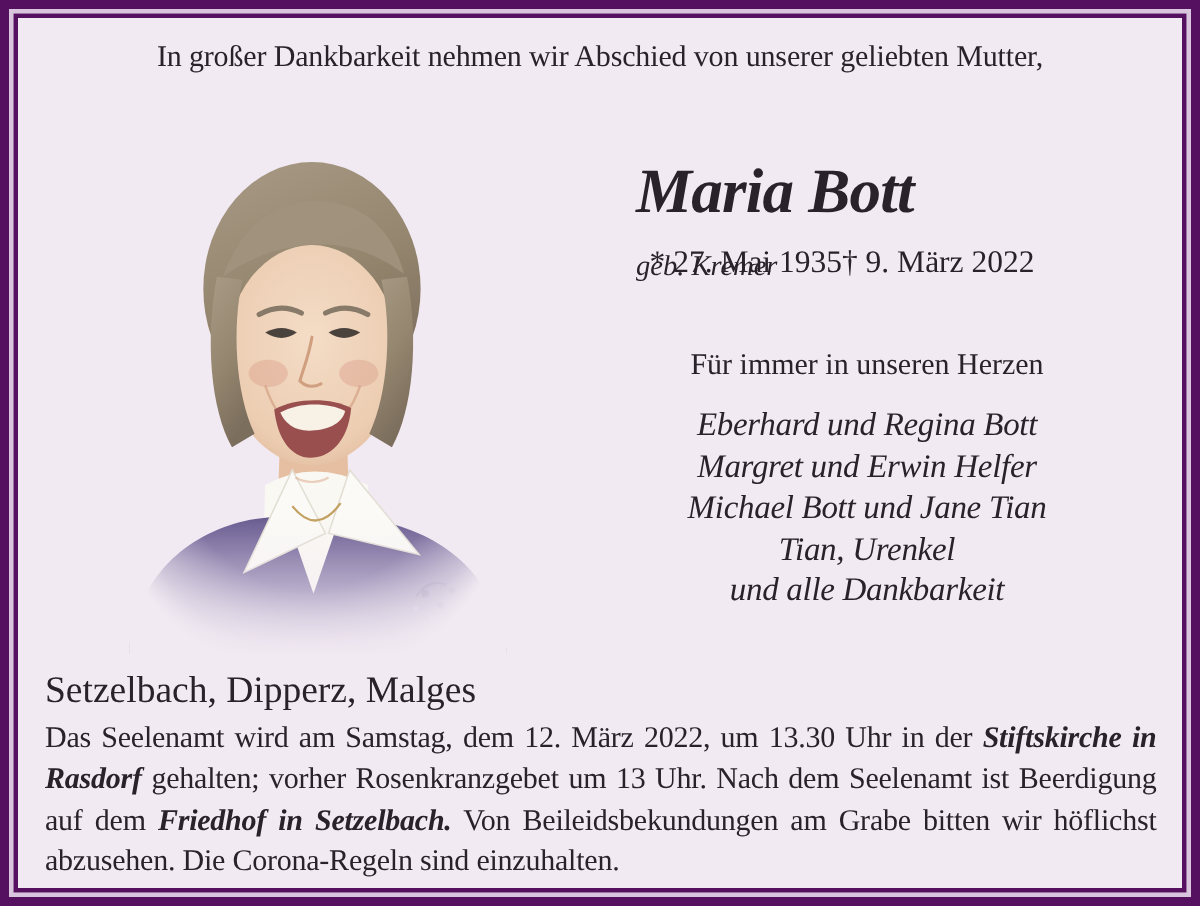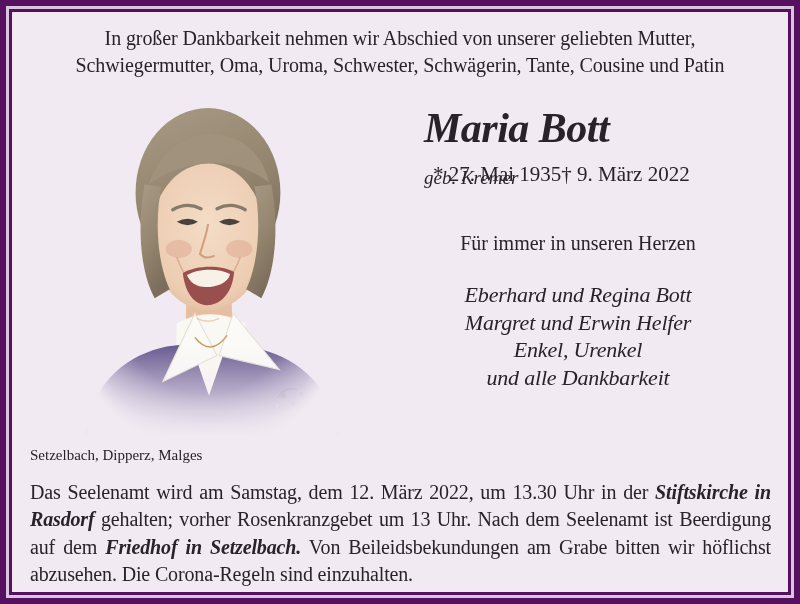--- a/index.html
+++ b/index.html
@@ -47,49 +47,48 @@
   .dates {
     position: absolute; left: 433px; top: 162px; width: 296px;
     display: flex; 
     font-size: 21px; white-space: nowrap;
   }
 
   .tribute {
     position: absolute; left: 420px; top: 232px; width: 316px;
     text-align: center;
   }
-  .tribute-intro { font-size: 20px; margin-bottom: 26px; }
+  .tribute-intro { font-size: 20px; margin-bottom: 14px; }
   .mourner {
     font-size: 22px; font-weight: normal; font-style: italic;
     line-height: 27.5px; letter-spacing: -0.2px; white-space: nowrap;
   }
 
   .places {
-    position: absolute; left: 30px; top: 447px; font-size: 15px;
+    position: absolute; left: 30px; top: 447px; font-size: 25px;
   }
 
   .announcement {
     position: absolute; left: 30px; top: 479px; width: 741px;
     font-size: 20px; line-height: 27.3px; text-align: justify;
     letter-spacing: -0.15px;
   }
   .bold-it { font-weight: bold; font-style: italic; }
 </style>
 </head>
 <body>
 
 <div class="canvas">
 
   <div class="frame-outer"></div>
   <div class="frame-stripe"></div>
   <div class="frame-inner"></div>
 
   <div class="header">
     <div>In großer Dankbarkeit nehmen wir Abschied von unserer geliebten Mutter,</div>
-    <div>Schwiegermutter, Oma, Uroma, Schwester, Schwägerin, Tante, Cousine und Patin</div>
   </div>
 
   <div class="photo">
     <svg viewBox="0 0 250 338" width="252" height="340">
       <defs>
         <radialGradient id="skinG" cx="0.5" cy="0.42" r="0.7">
           <stop offset="0" stop-color="#f4dcc6"></stop>
           <stop offset="0.72" stop-color="#eccdb2"></stop>
           <stop offset="1" stop-color="#ddb294"></stop>
         </radialGradient>
@@ -180,21 +179,22 @@
 
   <div class="dates">
     <span>* 27. Mai 1935</span>
     <span>† 9. März 2022</span>
   </div>
 
   <div class="tribute">
     <div class="tribute-intro">Für immer in unseren Herzen</div>
     <div class="mourner">Eberhard und Regina Bott</div>
     <div class="mourner">Margret und Erwin Helfer</div>
-    <div class="mourner">Enkel, Urenkel</div>
+    <div class="mourner">Michael Bott und Jane Tian</div>
+    <div class="mourner">Tian, Urenkel</div>
     <div class="mourner">und alle Dankbarkeit</div>
   </div>
 
   <div class="places">Setzelbach, Dipperz, Malges</div>
 
   <div class="announcement"><span>Das Seelenamt wird am Samstag, dem 12. März 2022, um 13.30 Uhr in der </span><span class="bold-it">Stiftskirche in Rasdorf</span><span> gehalten; vorher Rosenkranzgebet um 13 Uhr. Nach dem Seelenamt ist Beerdigung auf dem </span><span class="bold-it">Friedhof in Setzelbach.</span><span> Von Beileidsbekundungen am Grabe bitten wir höflichst abzusehen. Die Corona-Regeln sind einzuhalten.</span></div>
 
 </div>
 
 </body></html>

